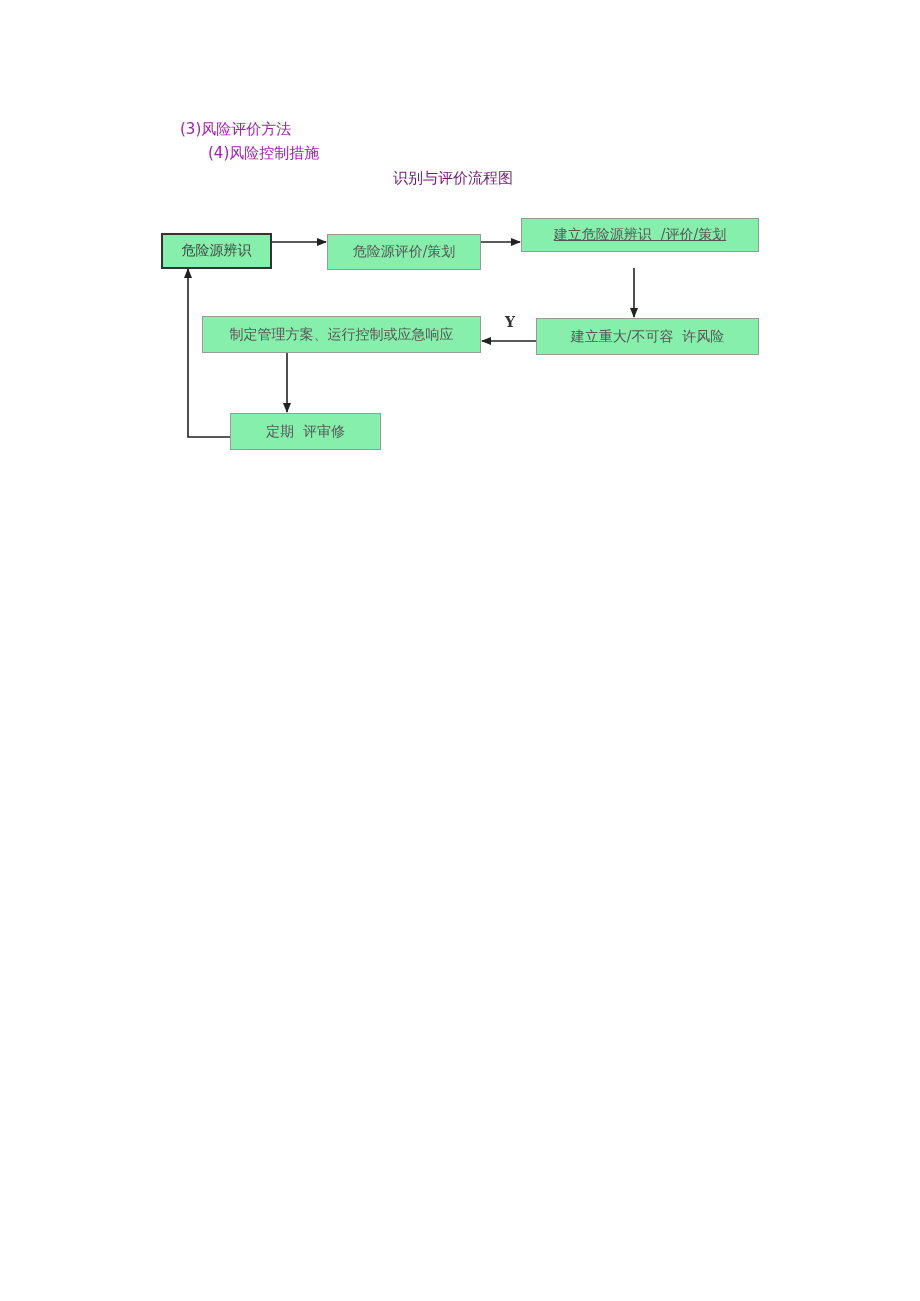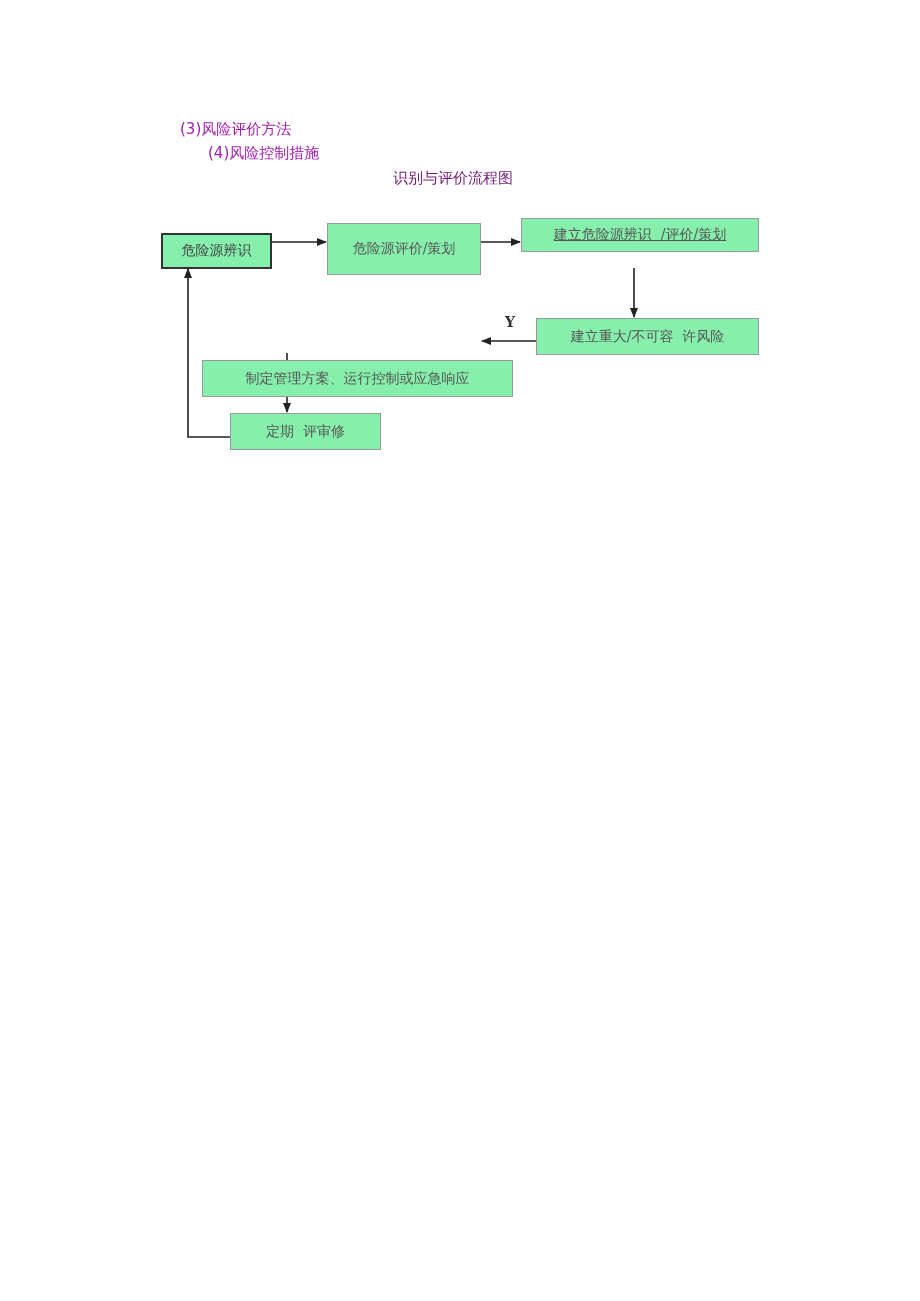--- a/index.html
+++ b/index.html
@@ -39,19 +39,19 @@
   <line x1="634" y1="268" x2="634" y2="317" stroke="#222" stroke-width="1.6" marker-end="url(#ah)"></line>
 
   <line x1="536" y1="341" x2="482" y2="341" stroke="#222" stroke-width="1.6" marker-end="url(#ah)"></line>
 
   <line x1="287" y1="353" x2="287" y2="412" stroke="#222" stroke-width="1.6" marker-end="url(#ah)"></line>
 
   <polyline points="230,437 188,437 188,269" fill="none" stroke="#222" stroke-width="1.6" marker-end="url(#ah)"></polyline>
 </svg>
 
 <div class="box bold" style="left:161px; top:233px; width:111px; height:36px;">危险源辨识</div>
-<div class="box" style="left:327px; top:223px; width:154px; height:52px;">危险源评价/策划</div>
+<div class="box" style="left:327px; top:234px; width:154px; height:36px;">危险源评价/策划</div>
 <div class="box" style="left:521px; top:218px; width:238px; height:34px;text-decoration:underline;">建立危险源辨识  /评价/策划</div>
 <div class="box" style="left:536px; top:318px; width:223px; height:37px;text-align:right;">建立重大/不可容  许风险</div>
-<div class="box" style="left:202px; top:316px; width:311px; height:37px;margin-top:44px;">制定管理方案、运行控制或应急响应</div>
+<div class="box" style="left:202px; top:316px; width:279px; height:37px;">制定管理方案、运行控制或应急响应</div>
 <div class="box" style="left:230px; top:413px; width:151px; height:37px;">定期  评审修</div>
 
 <div class="ylabel" style="left:505px; top:314px;">Y</div>
 
 </body></html>

